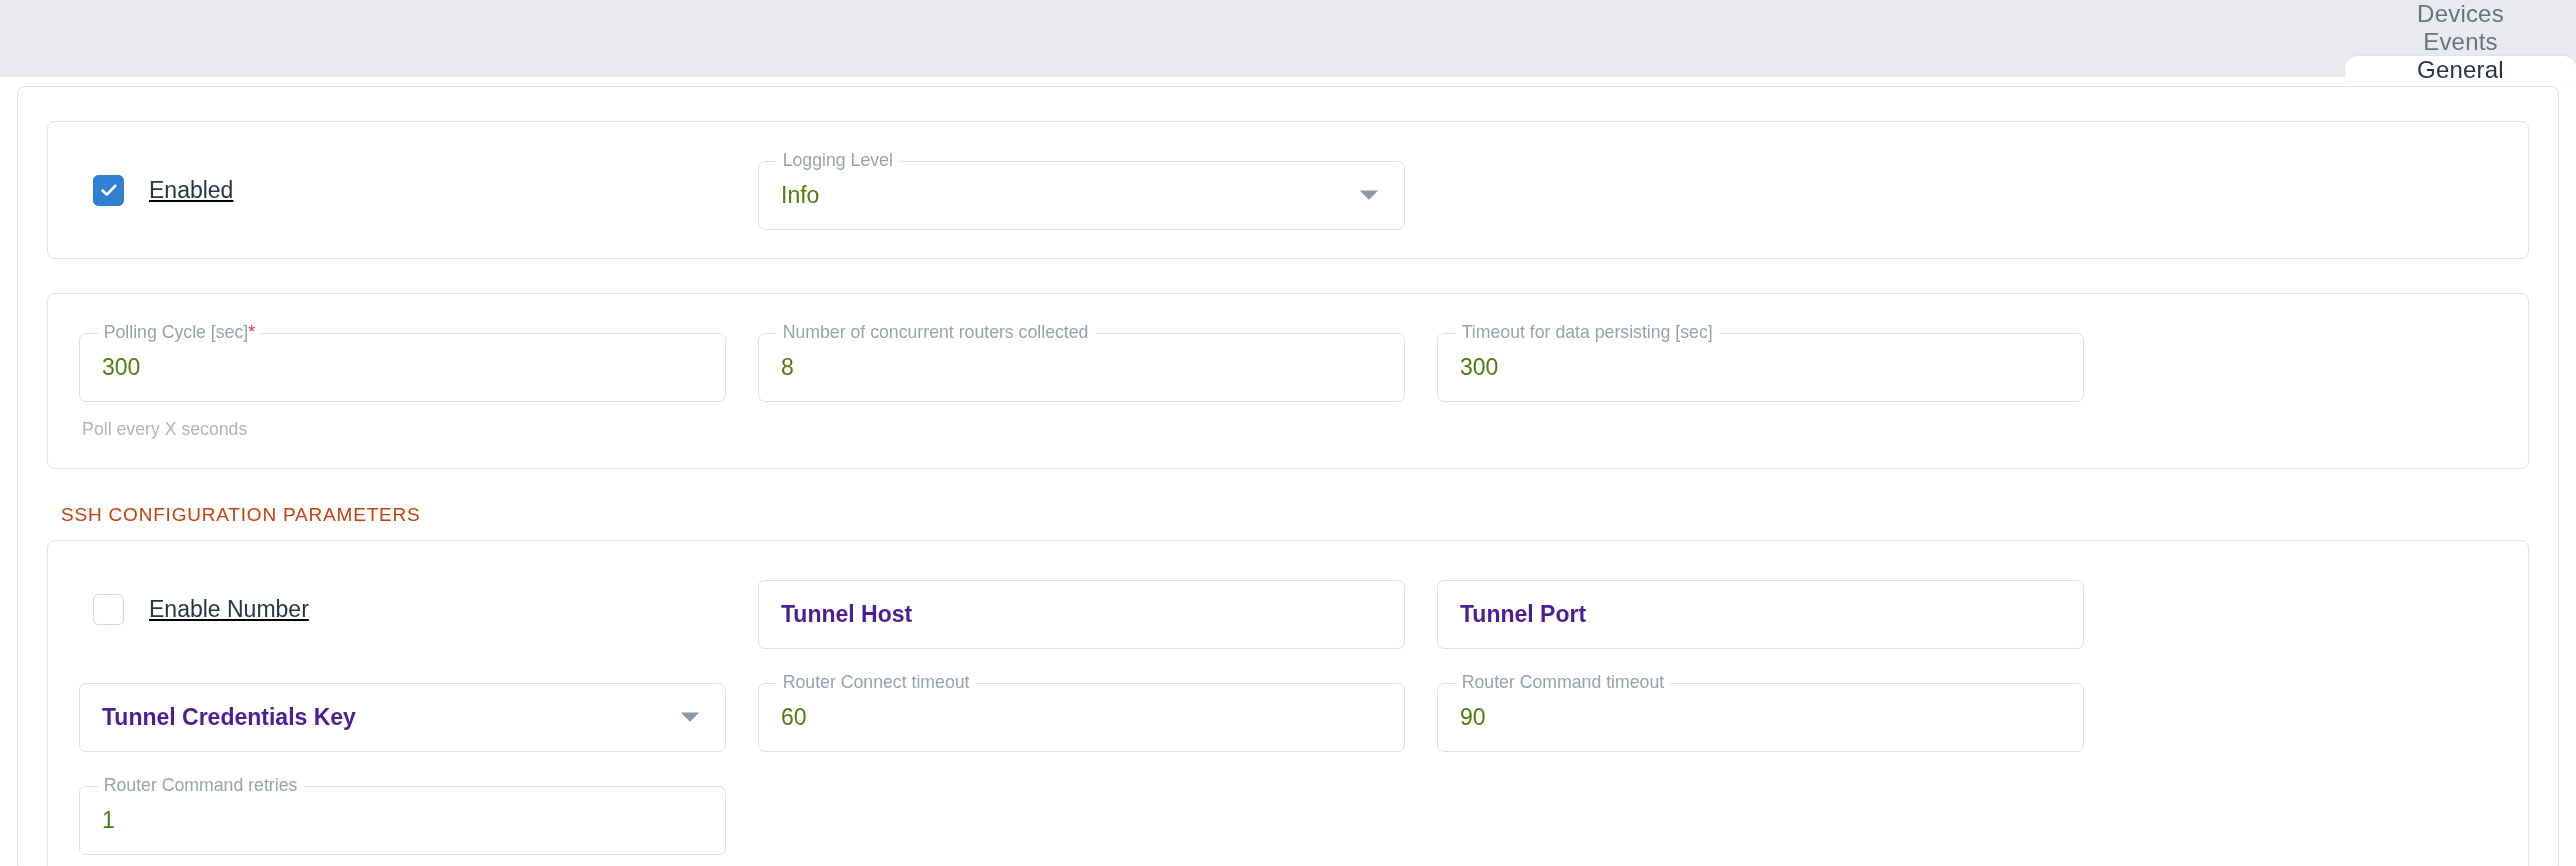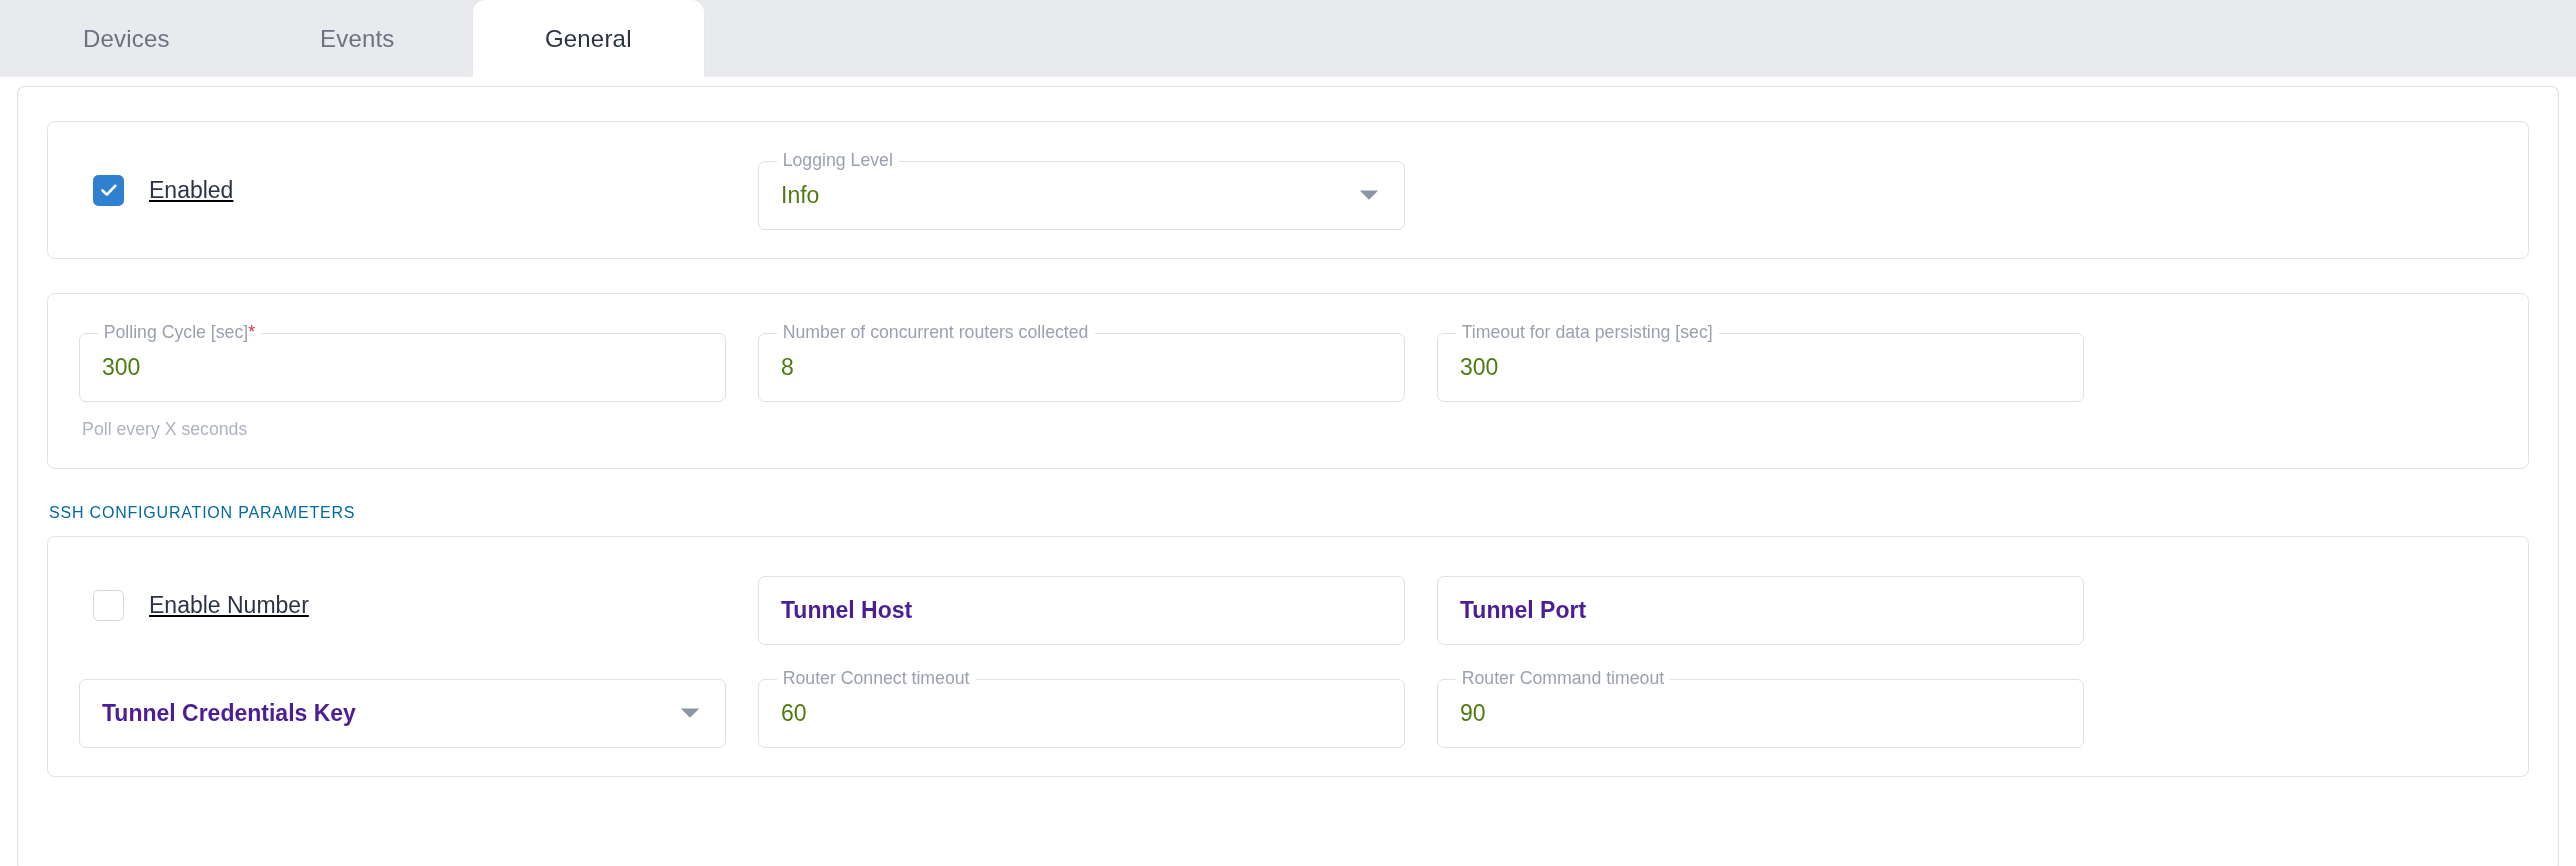--- a/index.html
+++ b/index.html
@@ -16,20 +16,21 @@
 
   
   .tabbar {
     height: 77px;
     background: #e8eaed;
     display: flex;
     align-items: flex-end;
     padding-left: 10.8px;
     box-sizing: border-box;
     position: relative;
+    flex-direction: column;
   }
   .tab {
     height: 77px;
     min-width: 231px;
     display: flex;
     align-items: center;
     justify-content: center;
     font-size: 24px;
     color: #6b7280;
     letter-spacing: 0.2px;
@@ -175,24 +176,24 @@
 
   .helper {
     margin-top: 17px;
     padding-left: 3.1px;
     font-size: 17.7px;
     color: #aeb3bd;
   }
 
   
   .section-title {
-    font-size: 16px;
-    color: #0369a1;
+    font-size: 19px;
+    color: #c2410c;
     letter-spacing: 0.8px;
-    margin: 35px 0 14px 2px;
+    margin: 35px 0 14px 14px;
   }
 </style>
 </head>
 <body>
 
 <div class="tabbar">
   <div class="tab">
     <span>Devices</span>
   </div>
   <div class="tab">
@@ -316,16 +317,27 @@
 
       <div class="col">
         <div class="field">
           <span class="outline"></span>
           <span class="flabel">Router Command timeout</span>
           <span class="fvalue">90</span>
         </div>
       </div>
     </div>
 
+    <div class="row">
+      <div class="col gap">
+        <div class="field">
+          <span class="outline"></span>
+          <span class="flabel">Router Command retries</span>
+          <span class="fvalue">1</span>
+        </div>
+      </div>
+      <div class="col gap"></div>
+      <div class="col"></div>
+    </div>
 
   </div>
 </div>
 
 
 </body></html>

